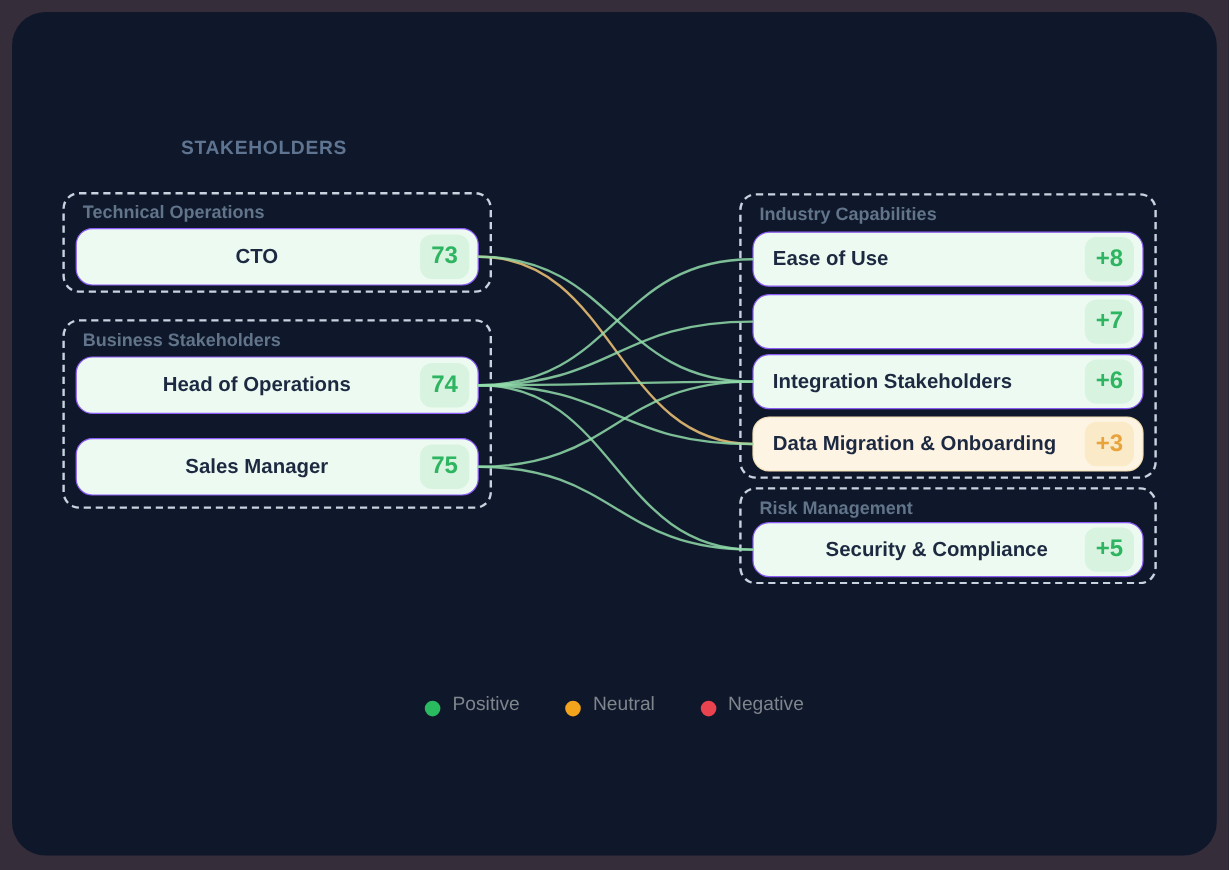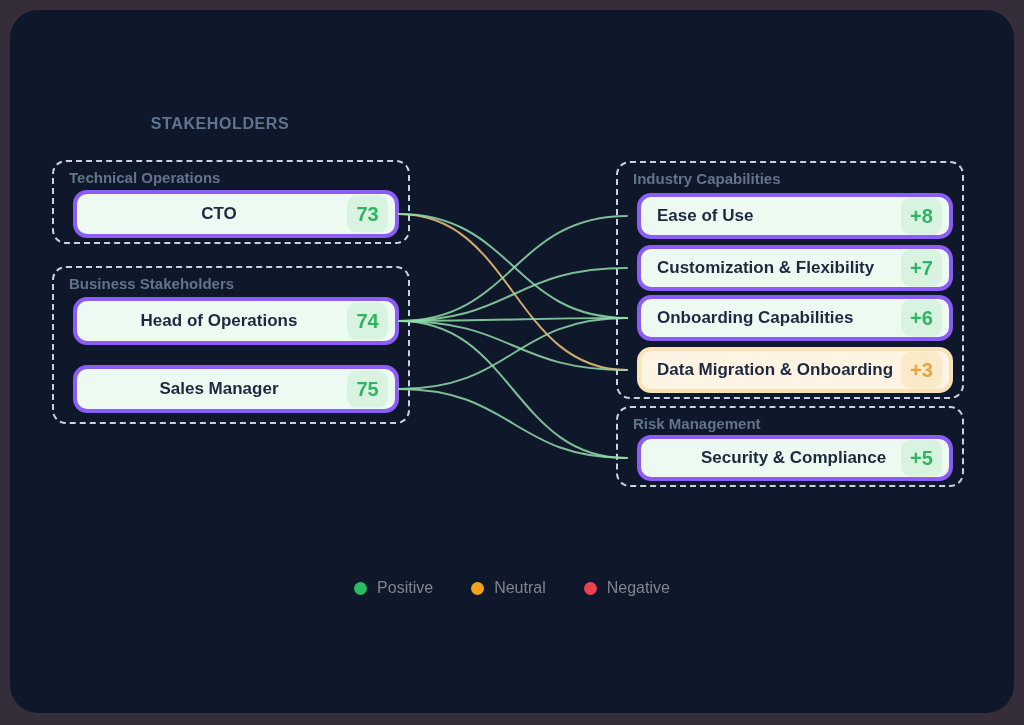--- a/index.html
+++ b/index.html
@@ -28,22 +28,22 @@
   .group {
     position:absolute;
     border:2px dashed #c9d3e0; border-radius:14px;
     z-index:1;
   }
   .group-title {
     position:absolute; left:15px; top:7px;
     font-size:15px; font-weight:bold; color:#61748a;
   }
   .card {
-    position:absolute; left:19px; right:9px;
-    background:#edfaf1; border:4px solid #8b5cf6; border-radius:14px;
+    position:absolute; left:9px; right:9px;
+    background:#edfaf1; border:1px solid #8b5cf6; border-radius:14px;
     display:flex; align-items:center; z-index:2;
   }
   .card .label {
     flex:1; font-size:17px; font-weight:bold; color:#1c2940;
     white-space:nowrap;
   }
   .card.center-label .label { text-align:center; padding-right:34px; }
   .card.left-label  .label { text-align:left; padding-left:16px; }
   .badge {
     position:absolute; right:7px; top:50%; transform:translateY(-50%);
@@ -65,21 +65,21 @@
   #card-sales    { top:97px; height:48px;justify-content:flex-end; }
   #card-ease     { top:30px;  height:46px; }
   #card-custom   { top:82px;  height:46px; }
   #card-integ    { top:132px; height:46px; }
   #card-datamig  { top:184px; height:46px; }
   #card-security { top:27px;  height:46px;padding-left:44px; }
   .legend {
     position:absolute; left:0; top:569px; width:1004px;
     display:flex; justify-content:center; gap:38px; z-index:2;
   }
-  .legend-item { display:flex; align-items:center; gap:10px; }
+  .legend-item { display:flex; align-items:flex-end; gap:10px; }
   .legend-dot { width:13px; height:13px; border-radius:50%; }
   .legend-label { font-size:16px; color:#7f858d; }
 </style>
 </head>
 <body>
 
 <div class="canvas" id="canvas">
 
   <div class="col-header left">STAKEHOLDERS</div>
 
@@ -115,25 +115,24 @@
     </div>
   </div>
 
   <div class="group" id="grp-ic">
     <div class="group-title">Industry Capabilities</div>
     <div class="card left-label positive" id="card-ease">
       <span class="label">Ease of Use</span>
       <span class="badge">+8</span>
     </div>
     <div class="card left-label positive" id="card-custom">
-      <span class="label">Customization &amp; Flexibility</span>
       <span class="badge">+7</span>
     </div>
     <div class="card left-label positive" id="card-integ">
-      <span class="label">Onboarding Capabilities</span>
+      <span class="label">Integration Stakeholders</span>
       <span class="badge">+6</span>
     </div>
     <div class="card left-label neutral" id="card-datamig">
       <span class="label">Data Migration &amp; Onboarding</span>
       <span class="badge">+3</span>
     </div>
   </div>
 
   <div class="group" id="grp-rm">
     <div class="group-title">Risk Management</div>

